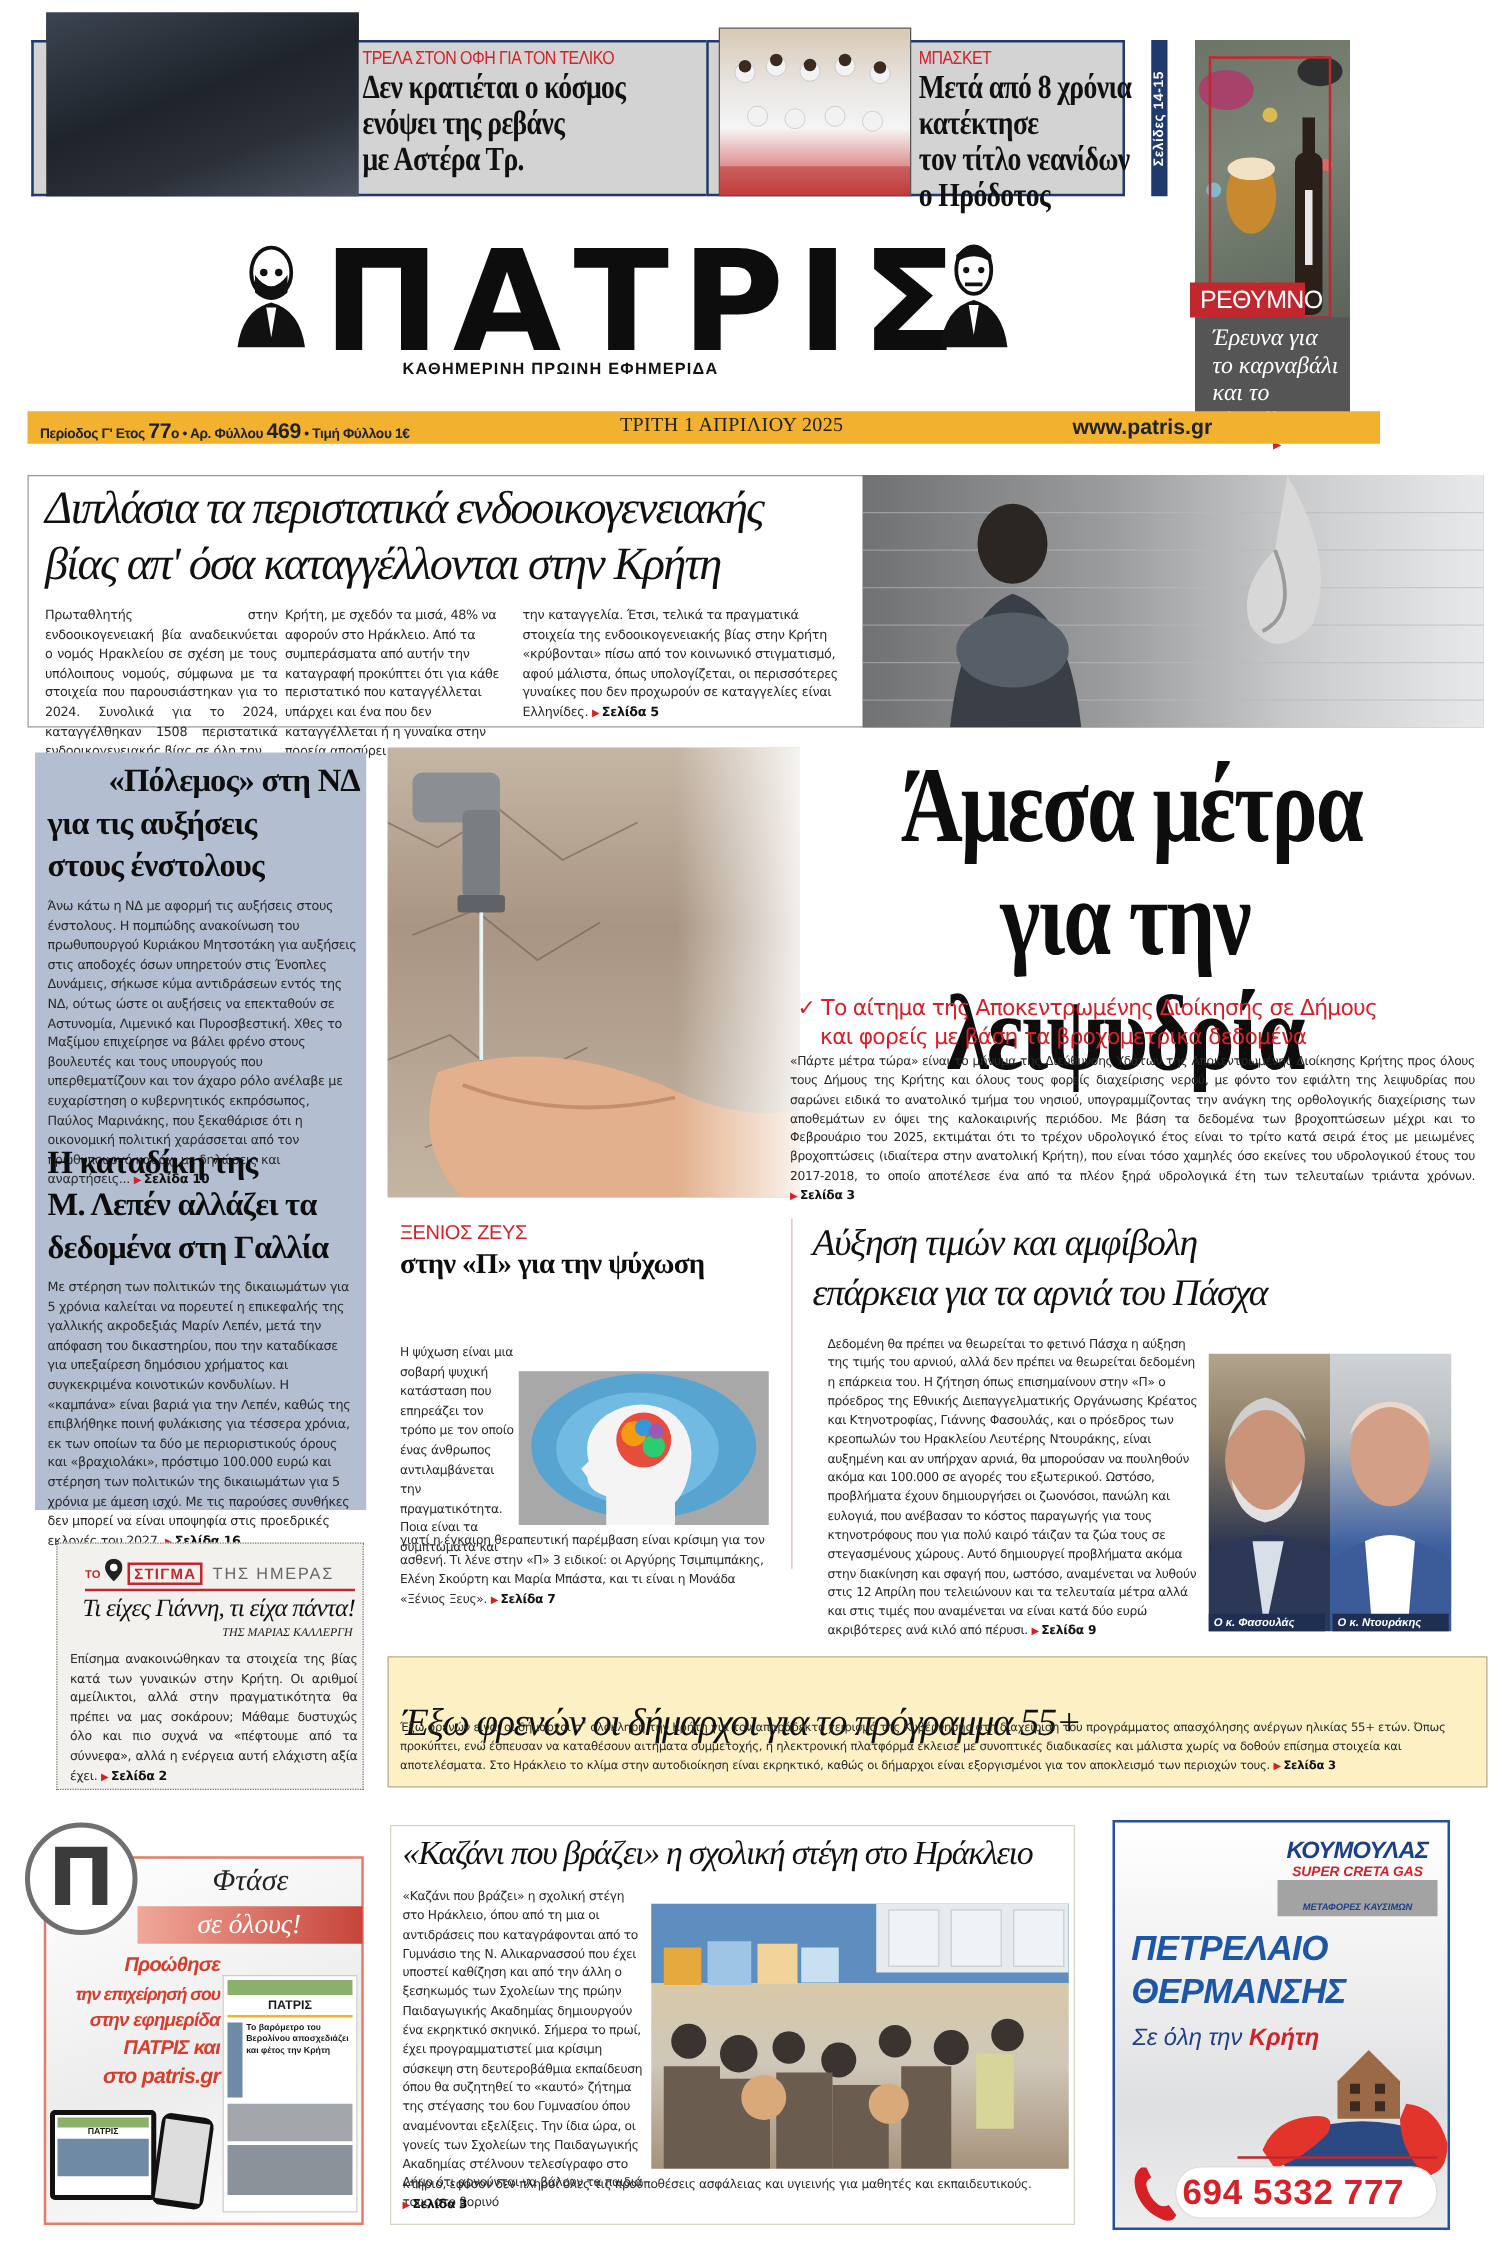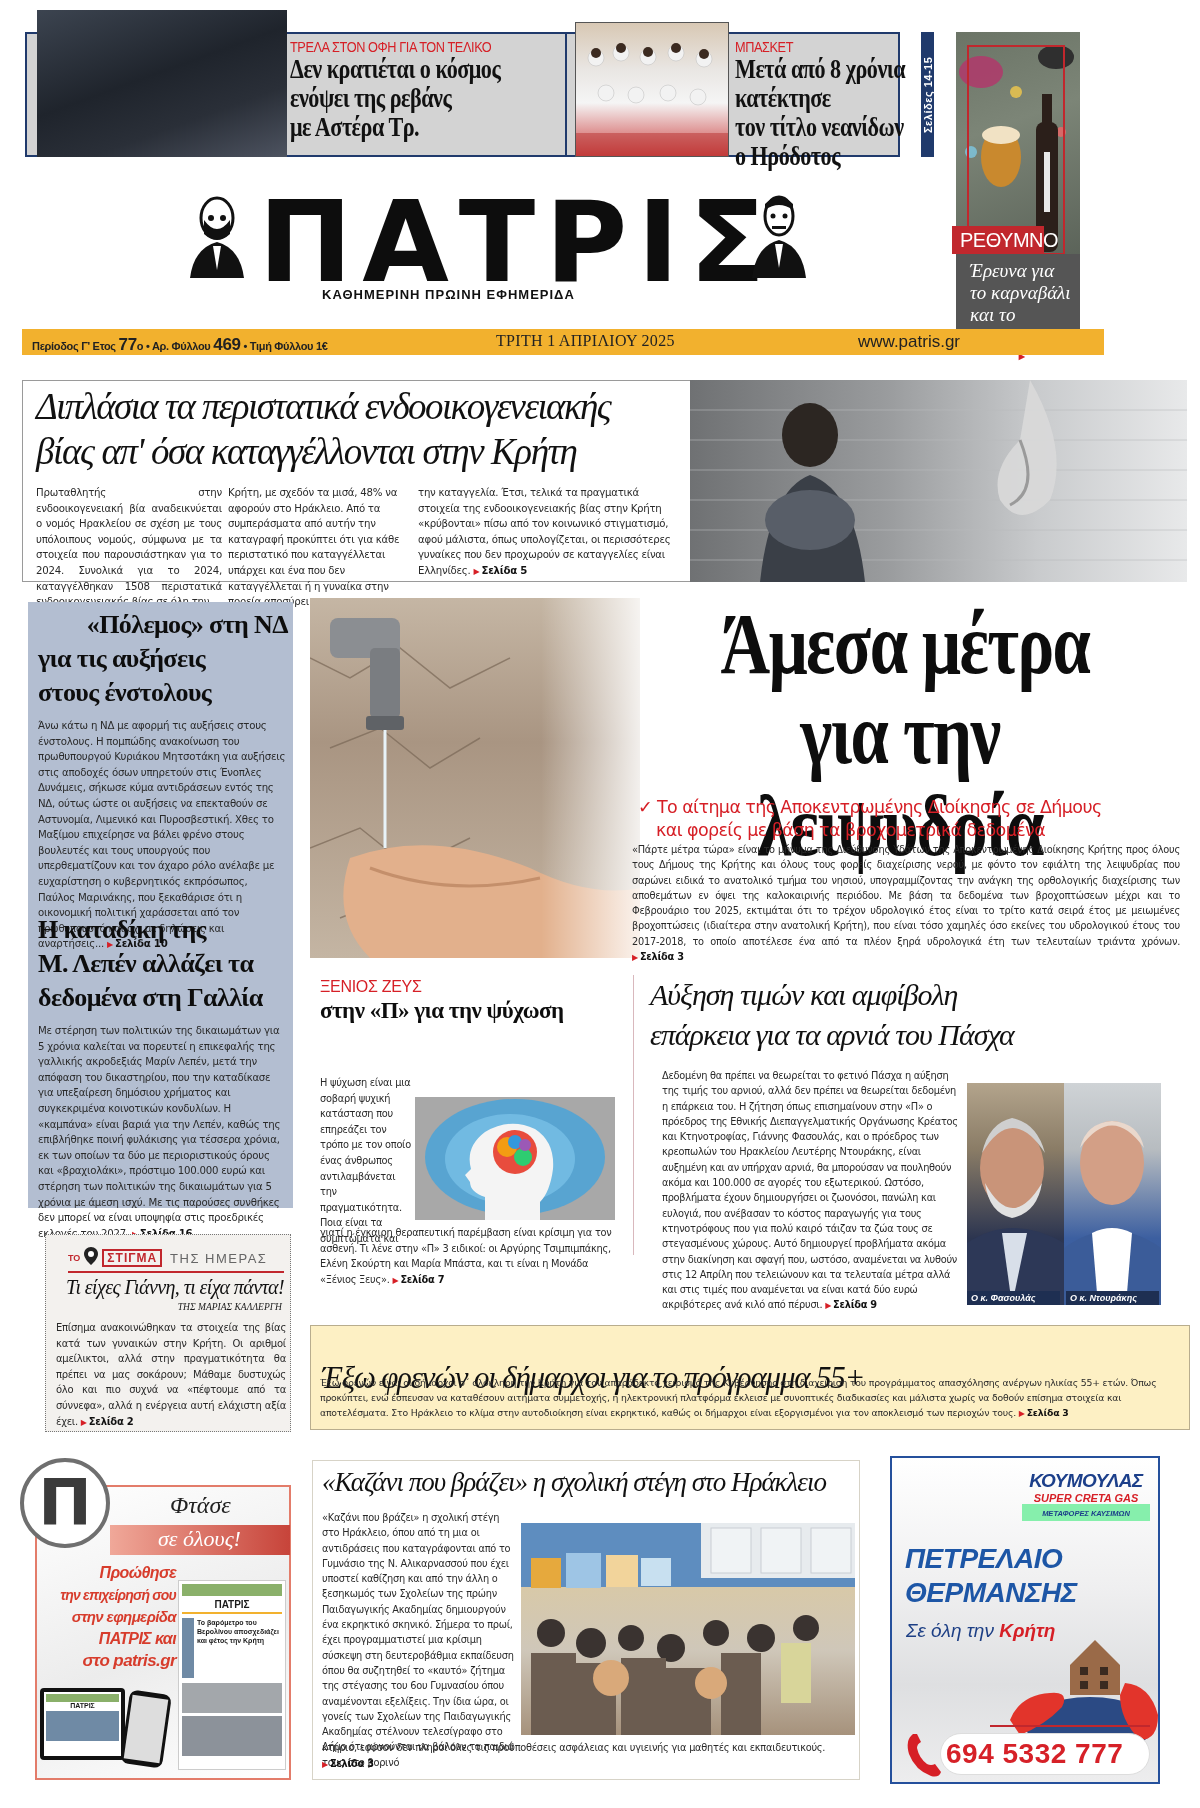--- a/index.html
+++ b/index.html
@@ -19,21 +19,21 @@
   .side-tab { background: #203a6c; color: #fff; font-size: 11px; font-weight: bold; writing-mode: vertical-rl; transform: rotate(180deg); display: flex; align-items: center; justify-content: center; letter-spacing: 0.5px; }
 
   
   .logo-text { font-size: 112px; font-weight: bold; letter-spacing: 10px; color: #0d0d0d; font-family: "DejaVu Sans", sans-serif; line-height: 1; }
   .portrait { width: 62px; height: 88px; }
   .subtitle { font-size: 13px; font-weight: bold; letter-spacing: 1px; color: #111; }
   .infobar { background: #f2b12e; height: 26px; left: 22px; width: 1082px; top: 329px; text-align: right; }
   .infobar-left { font-size: 11px; font-weight: bold; color: #222; top: 6px; left: 10px; letter-spacing: -0.3px; }
   .infobar-left b { font-size: 17px; }
   .infobar-date { font-size: 16px; font-family: "Liberation Serif", serif; color: #222; top: 3px; left: 474px; letter-spacing: 0.3px; }
-  .infobar-url { font-size: 17px; font-weight: normal; color: #222; top: 3px; left: 836px; }
+  .infobar-url { font-size: 17px; font-weight: bold; color: #222; top: 3px; left: 836px; }
 
   
   .italic-head { font-style: italic; font-family: "Liberation Serif", serif; color: #111; }
   .big-head { font-weight: bold; color: #0d0d0d; font-family: "Liberation Serif", serif; }
   .story-box { border: 1px solid #9a9a9a; }
   .blue-panel { background: #b3bed1; }
   .red-sub { color: #d61f26; font-family: "DejaVu Sans", sans-serif; }
   .sep-v { background: #d9b8bd; width: 1px; }
 </style>
 </head>
@@ -393,21 +393,21 @@
   </svg>
 </div>
 <div class="abs body-text" style="left:322px;top:1740px;width:535px;font-size:9.8px;">
   <span>κτήριο, εφόσον δεν πληροί όλες τις προϋποθέσεις ασφάλειας και υγιεινής για μαθητές και εκπαιδευτικούς.</span> <span class="ref">Σελίδα 3</span>
 </div>
 
 <div class="abs" style="left:890px;top:1456px;width:270px;height:328px;background:linear-gradient(180deg,#ffffff 0%,#efeff0 40%,#dedfe1 70%,#ededee 100%);border:2px solid #25509c;"></div>
 <div class="abs" style="left:1022px;top:1470px;width:128px;text-align:center;">
   <div style="color:#1c3f8a;font-size:19px;font-weight:bold;font-style:italic;letter-spacing:-0.5px;">ΚΟΥΜΟΥΛΑΣ</div>
   <div style="color:#d61f26;font-size:11px;font-weight:bold;font-style:italic;">SUPER CRETA GAS</div>
-  <div style="background:#86efac;color:#1c3f8a;font-size:7.5px;font-weight:bold;font-style:italic;padding:5px 0 3px;">ΜΕΤΑΦΟΡΕΣ ΚΑΥΣΙΜΩΝ</div>
+  <div style="background:#a3a3a3;color:#1c3f8a;font-size:7.5px;font-weight:bold;font-style:italic;padding:17px 0 3px;">ΜΕΤΑΦΟΡΕΣ ΚΑΥΣΙΜΩΝ</div>
 </div>
 <div class="abs" style="left:905px;top:1542px;">
   <div style="color:#1d56a6;font-size:28px;font-weight:bold;font-style:italic;line-height:34px;letter-spacing:-0.5px;">ΠΕΤΡΕΛΑΙΟ</div>
   <div style="color:#1d56a6;font-size:28px;font-weight:bold;font-style:italic;line-height:34px;letter-spacing:-0.5px;">ΘΕΡΜΑΝΣΗΣ</div>
 </div>
 <div class="abs" style="left:906px;top:1620px;font-size:19px;font-style:italic;">
   <span style="color:#1d3f85;">Σε όλη την</span>
   <span style="color:#d61f26;font-weight:bold;">Κρήτη</span>
 </div>
 <div class="abs" style="left:1000px;top:1625px;">

